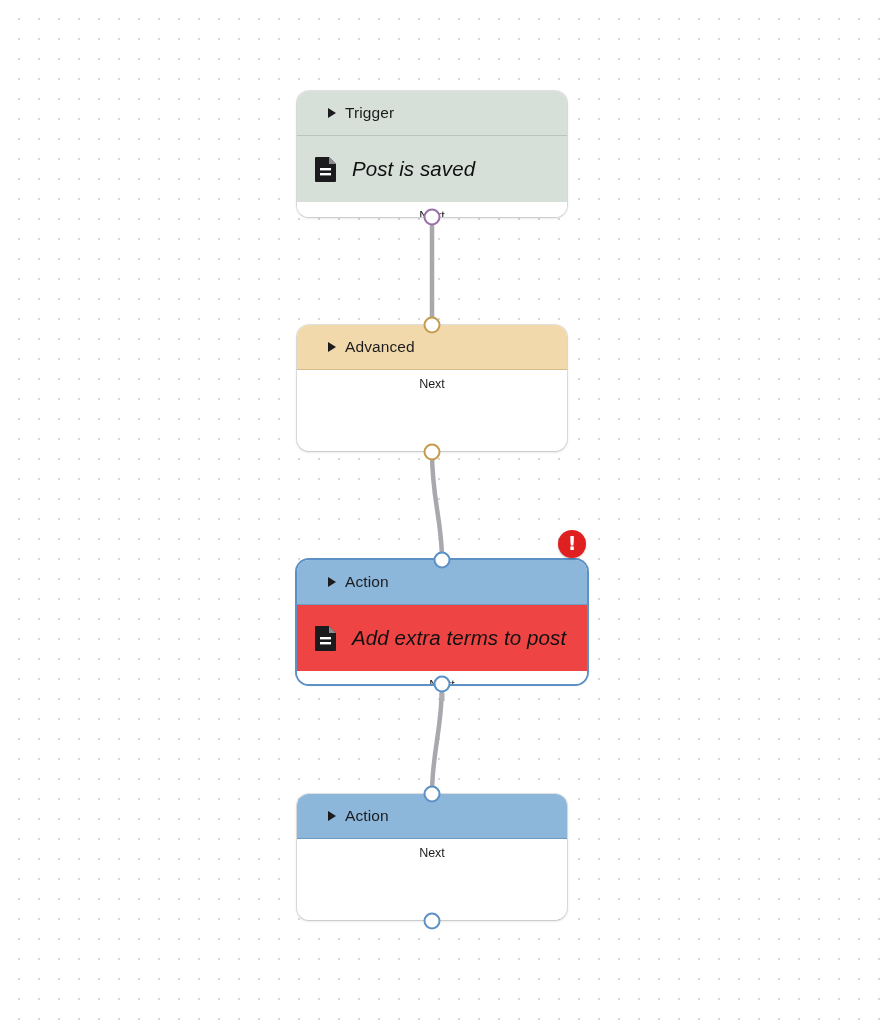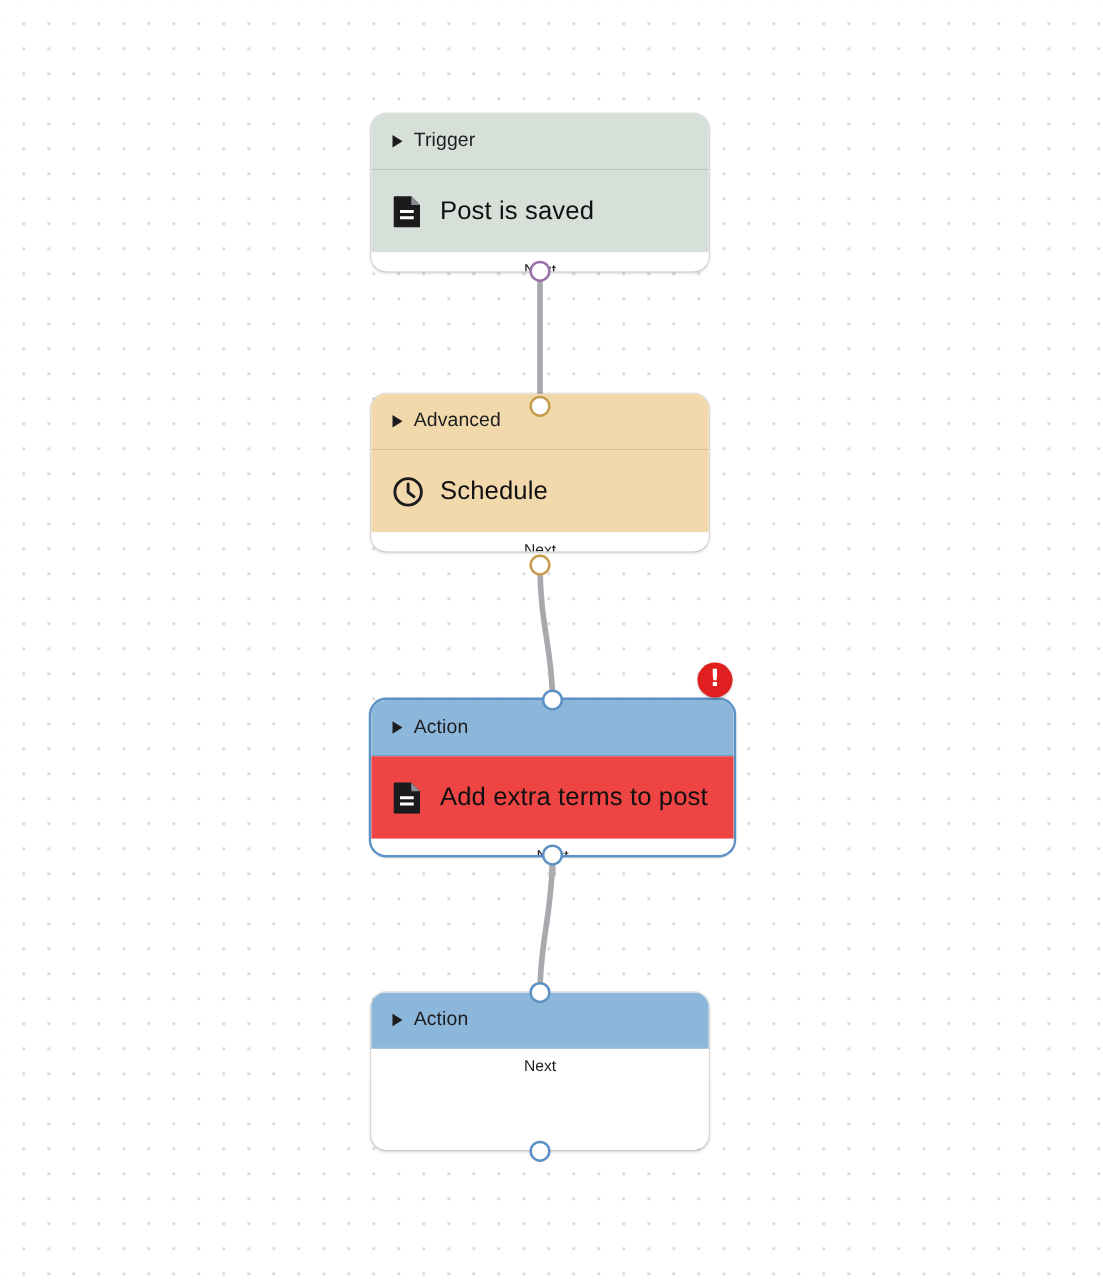--- a/index.html
+++ b/index.html
@@ -45,21 +45,21 @@
     box-shadow: 0 1px 3px rgba(0,0,0,0.16), 0 0 0 1px rgba(0,0,0,0.10);
   }
   .node.selected {
     box-shadow: 0 0 0 2px #5b91c4, 0 1px 3px rgba(0,0,0,0.18);
   }
 
   .node-head {
     height: 44px;
     display: flex;
     align-items: center;
-    padding-left: 17px;
+    padding-left: 31px;
     box-sizing: border-box;
     font-size: 15.5px;
     color: #1c1c1e;
     letter-spacing: 0.1px;
   }
   .disclosure {
     width: 0;
     height: 0;
     border-left: 8px solid #1c1c1e;
     border-top: 5.5px solid transparent;
@@ -87,20 +87,21 @@
     margin-right: 13px;
     display: flex;
     align-items: center;
     justify-content: center;
   }
   .node-title {
     font-size: 20.5px;
     color: #101012;
     letter-spacing: 0.1px;
     white-space: nowrap;
+    font-style: italic;
   }
 
   .node-foot {
     height: 28px;
     background: #ffffff;
     display: flex;
     align-items: center;
     justify-content: center;
     font-size: 12.5px;
     color: #1c1c1e;
@@ -175,35 +176,26 @@
         </svg>
       </span>
       <span class="node-title">Post is saved</span>
     </div>
     <div class="node-foot">
       <span>Next</span>
     </div>
   </div>
   <div class="port" style="left:432px; top:217px; border:2.4px solid #9b6fa8;"></div>
 
-  <div class="node shadowed" style="left:297px; top:315px; width:270px; height:126px;">
+  <div class="node shadowed" style="left:297px; top:325px; width:270px; height:126px;">
     <div class="node-head" style="background:#f2d9ab;">
       <span class="disclosure"></span>
       <span>Advanced</span>
     </div>
     <div class="node-divider" style="background:#d9bd89;"></div>
-    <div class="node-body" style="background:#f2d9ab;">
-      <span class="node-icon">
-        <svg width="25" height="25" viewBox="0 0 25 25">
-          <circle cx="12.5" cy="12.5" r="10.6" fill="none" stroke="#1b1b1d" stroke-width="2.3"></circle>
-          <path d="M12.5 6.2 V12.8 L17.2 16.4" fill="none" stroke="#1b1b1d" stroke-width="2.3" stroke-linecap="round" stroke-linejoin="round"></path>
-        </svg>
-      </span>
-      <span class="node-title">Schedule</span>
-    </div>
     <div class="node-foot">
       <span>Next</span>
     </div>
   </div>
   <div class="port" style="left:432px; top:325px; border:2.4px solid #c69b4e;"></div>
   <div class="port" style="left:432px; top:452px; border:2.4px solid #c69b4e;"></div>
 
   <div class="node selected" style="left:297px; top:560px; width:290px; height:124px;">
     <div class="node-head" style="background:#8cb6da;">
       <span class="disclosure"></span>

